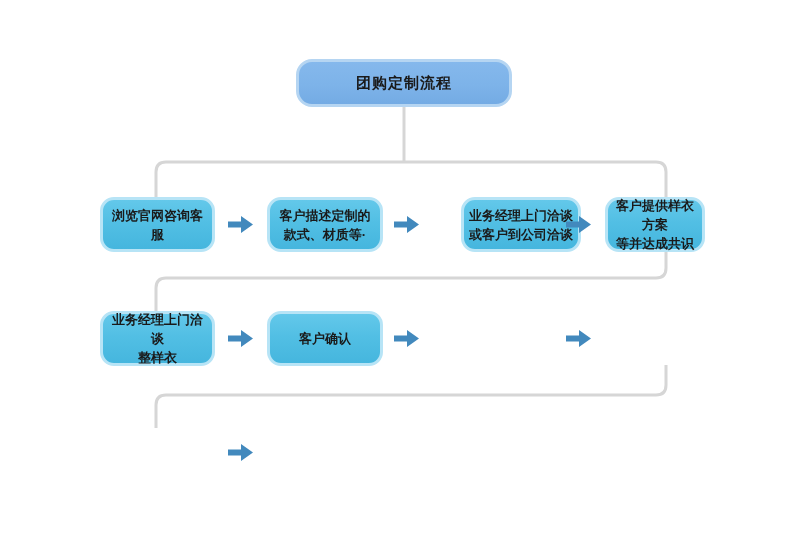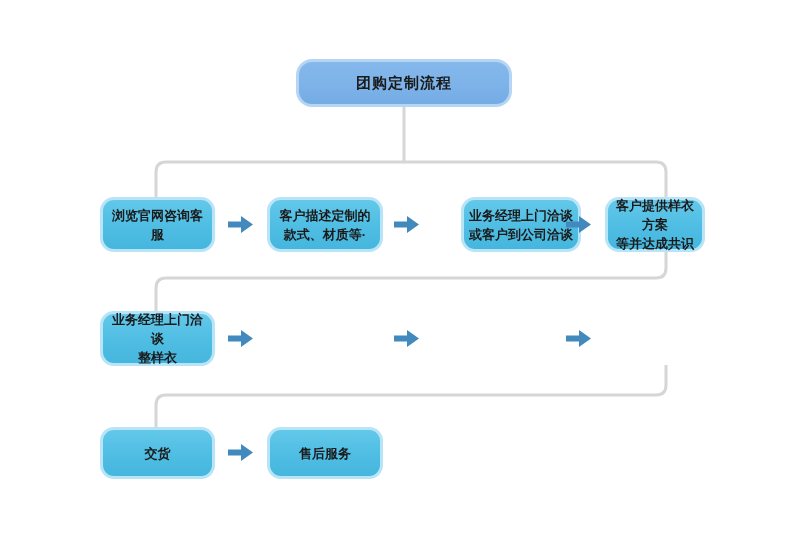--- a/index.html
+++ b/index.html
@@ -94,23 +94,22 @@
   <div class="step-box r1 c1">浏览官网咨询客服</div>
   <div class="step-box r1 c2">客户描述定制的
 款式、材质等·</div>
   <div class="step-box r1 c3">业务经理上门洽谈
 或客户到公司洽谈</div>
   <div class="step-box r1 c4">客户提供样衣方案
 等并达成共识</div>
 
   <div class="step-box r2 c1">业务经理上门洽谈
 整样衣</div>
+  <div class="step-box r2 c2">客户确认</div>
 
-  <div class="step-box r3 c1">交货</div>
-  <div class="step-box r3 c2">售后服务</div>
 
   <svg class="arrow-icon" style="left:228px; top:215px;" viewBox="0 0 26 19">
       <polygon points="0,6.5 13,6.5 13,1 25,9.5 13,18 13,12.5 0,12.5"></polygon>
     </svg>
   <svg class="arrow-icon" style="left:394px; top:215px;" viewBox="0 0 26 19">
       <polygon points="0,6.5 13,6.5 13,1 25,9.5 13,18 13,12.5 0,12.5"></polygon>
     </svg>
   <svg class="arrow-icon" style="left:566px; top:215px;" viewBox="0 0 26 19">
       <polygon points="0,6.5 13,6.5 13,1 25,9.5 13,18 13,12.5 0,12.5"></polygon>
     </svg>

